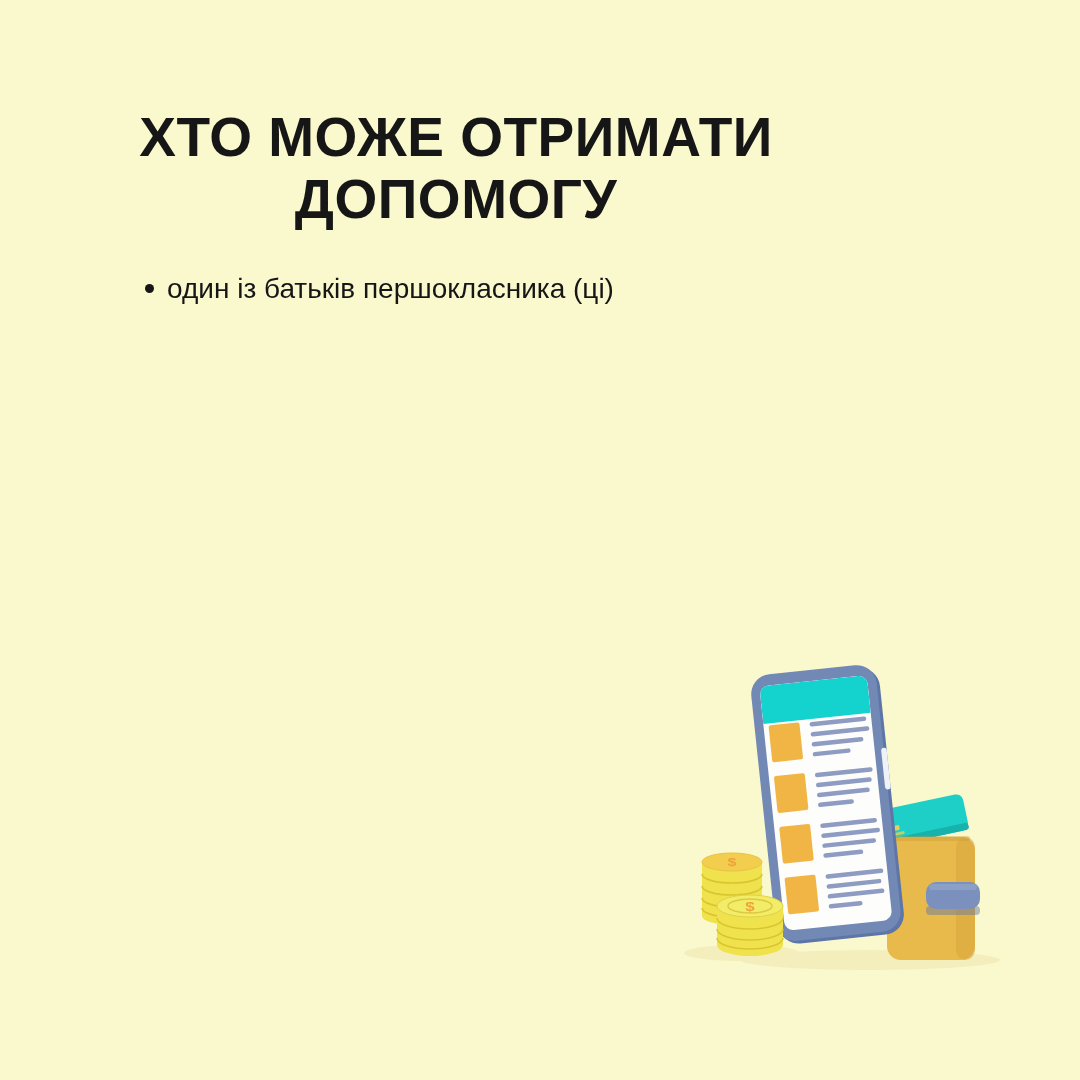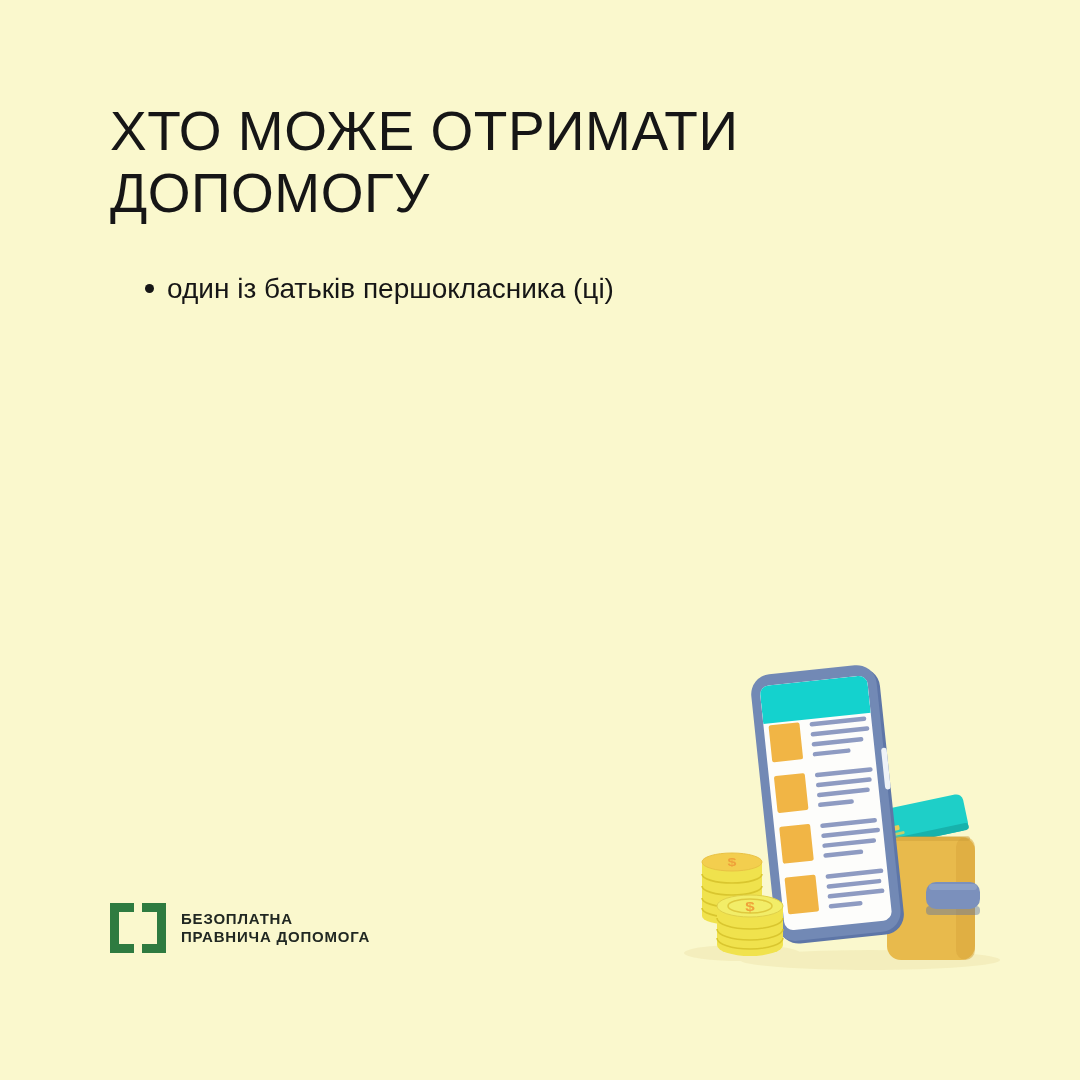--- a/index.html
+++ b/index.html
@@ -7,27 +7,28 @@
     position:relative;
     width:1080px;height:1080px;
     background:var(--bg,#FAF8CD);
     overflow:hidden;
     font-family:"Liberation Sans", sans-serif;
     color:var(--ink,#161616);
   }
   .title{
     position:absolute;
     left:108px;top:98px;
-    margin:2px;
+    margin:8px;
     max-width:680px;
     font-size:55px;
     line-height:62px;
-    font-weight:normal;
+    font-weight:bold;
     letter-spacing:.5px;
     color:var(--ink,#161616);
+    text-align:center;
   }
   .bullets{
     position:absolute;
     left:141px;top:264px;
     width:760px;
     margin:4px;padding:0;
     list-style:none;
     font-size:28px;
     line-height:41px;
     color:var(--ink,#1c1c1c);
@@ -72,30 +73,20 @@
 <body>
 
 <div class="canvas">
 
   <h1 class="title">ХТО МОЖЕ ОТРИМАТИ ДОПОМОГУ</h1>
 
   <ul class="bullets">
     <li>один із батьків першокласника (ці)</li>
   </ul>
 
-  <div class="logo">
-    <svg class="logo-brackets" width="60" height="50" viewBox="0 0 60 50" aria-hidden="true">
-      <path fill="var(--logo_green)" d="M2 0 H26 V9 H11 V41 H26 V50 H2 Z"></path>
-      <path fill="var(--logo_green)" d="M58 0 H34 V9 H49 V41 H34 V50 H58 Z"></path>
-    </svg>
-    <div class="logo-text">
-      <span>БЕЗОПЛАТНА</span>
-      <span>ПРАВНИЧА ДОПОМОГА</span>
-    </div>
-  </div>
 
   <svg class="illustration" viewBox="0 0 320 330" aria-hidden="true">
 
     <g opacity="0.45">
       <ellipse cx="190" cy="310" rx="130" ry="10" fill="var(--soft_shadow)"></ellipse>
       <ellipse cx="62" cy="303" rx="58" ry="8" fill="var(--soft_shadow)"></ellipse>
     </g>
 
     <g transform="rotate(-12 215 190)">
       <rect x="206" y="158" width="84" height="37" rx="7" fill="var(--card)"></rect>

